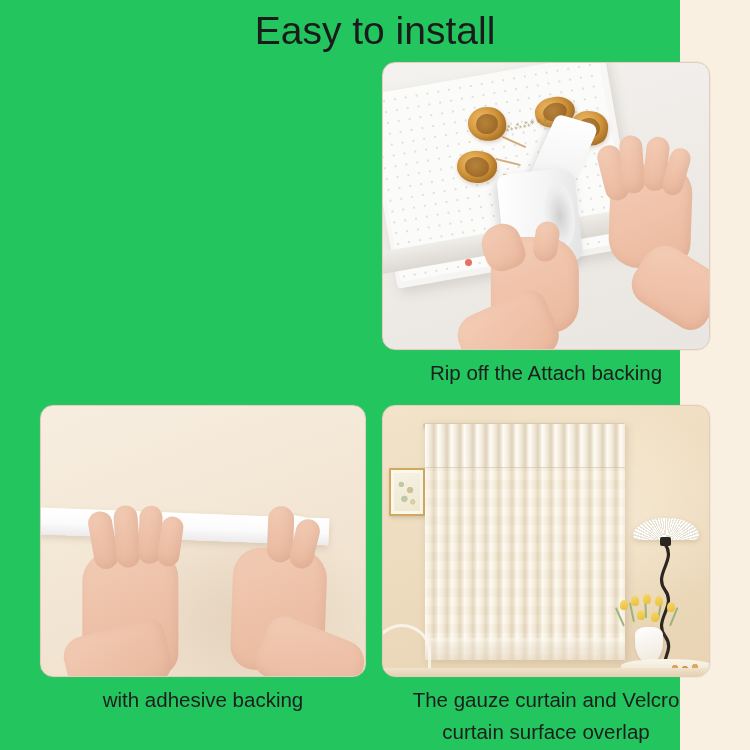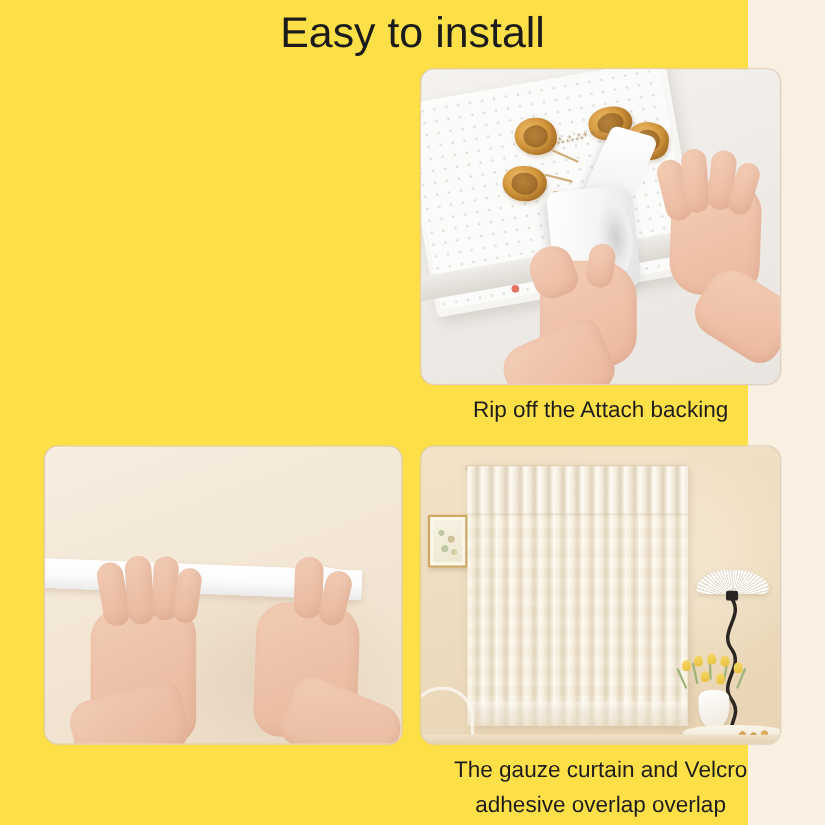--- a/index.html
+++ b/index.html
@@ -6,21 +6,21 @@
   * { margin:0; padding:0; box-sizing:border-box; }
   html, body {
     width:750px; height:750px;
     background:#faf0e2;
     font-family:"Liberation Sans", sans-serif;
     overflow:hidden;
   }
   .page {
     position:relative;
     width:680px; height:750px;
-    background:#fde047;
+    background:#22c55e;
   }
 
   
   .title {
     position:absolute;
     left:0; top:8px;
     width:750px;
     text-align:center;
     font-size:39px;
     font-weight:400;
@@ -410,20 +410,21 @@
         </div>
 
         <div class="hR">
           <div class="sk" style="left:14px;top:40px;width:94px;height:122px;border-radius:28px 30px 26px 24px;transform:rotate(-4deg)"></div>
           <div class="sk" style="left:42px;top:-2px;width:26px;height:56px;border-radius:13px;transform:rotate(-4deg)"></div>
           <div class="sk" style="left:68px;top:8px;width:24px;height:50px;border-radius:12px;transform:rotate(8deg)"></div>
           <div class="sk" style="left:46px;top:116px;width:104px;height:64px;border-radius:18px 22px 20px 16px;transform:rotate(16deg)"></div>
         </div>
       </div>
       <div class="caption cap-bot">
+        <span class="l2">with adhesive backing</span>
       </div>
     </div>
 
     <div class="cell c4">
       <div class="photo p4">
         <div class="wall"></div>
         <div class="frame"></div>
         <div class="rod"></div>
         <div class="curtain"></div>
         <div class="valance"></div>
@@ -450,18 +451,18 @@
           <span class="tl" style="left:36px;top:18px"></span>
         </div>
         <div class="vase"></div>
         <div class="table"></div>
         <div class="nuts"></div>
         <div class="chair"></div>
         <div class="baseboard"></div>
       </div>
       <div class="caption cap-bot">
         <span class="l1">The gauze curtain and Velcro</span>
-        <span class="l2">adhesive overlap overlap</span>
+        <span class="l2">curtain surface overlap</span>
       </div>
     </div>
 
   </div>
 </div>
 
 </body></html>

